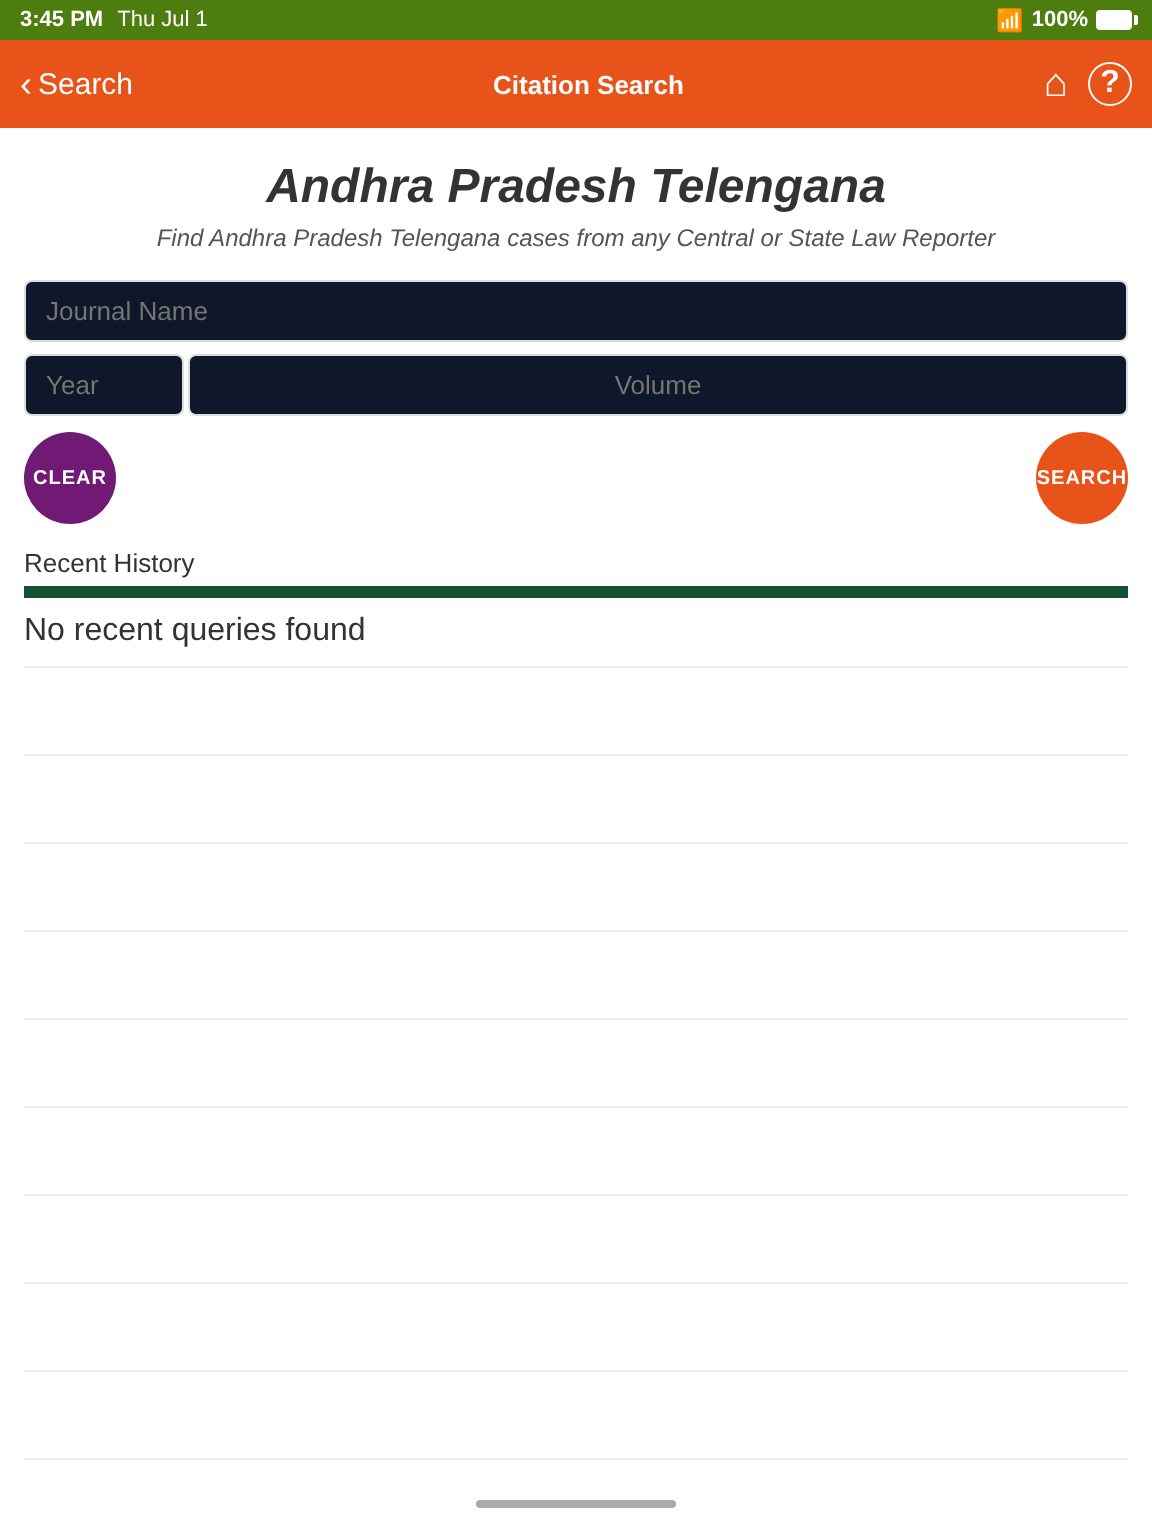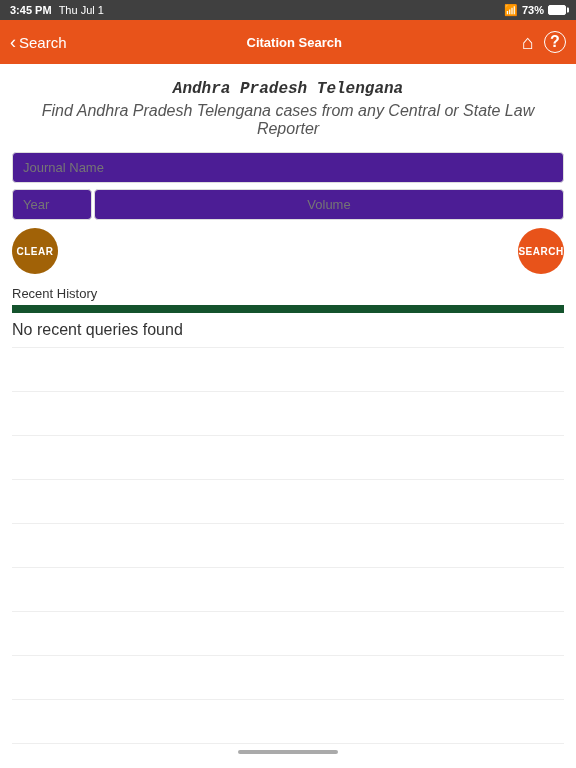--- a/index.html
+++ b/index.html
@@ -7,21 +7,21 @@
     body {
       font-family: -apple-system, 'Helvetica Neue', Arial, sans-serif;
       background: #fff;
       width: 576px;
       min-height: 768px;
       overflow-x: hidden;
     }
 
     
     .status-bar {
-      background: #404040;
+      background: #4d7c0f;
       color: #fff;
       font-size: 11px;
       font-weight: 600;
       display: flex;
       justify-content: space-between;
       align-items: center;
       padding: 3px 10px;
       height: 20px;
     }
     .status-bar .time { font-size: 11px; font-weight: 700; }
@@ -97,29 +97,29 @@
     .content {
       padding: 16px 12px 0 12px;
     }
 
     
     .page-title {
       text-align: center;
       margin-bottom: 4px;
     }
     .page-title h1 {
-      font-size: 16px;
+      font-size: 24px;
       font-weight: 700;
       color: #333;
-      font-family: Liberation Mono, monospace;
+      font-family: Liberation Sans, sans-serif;
       font-style: italic;
     }
     .page-subtitle {
       text-align: center;
-      font-size: 16px;
+      font-size: 12px;
       color: #555;
       margin-bottom: 14px;
       font-style: italic;
     }
 
     
     .search-form {
       margin-bottom: 8px;
     }
     .field-row-1 {
@@ -131,21 +131,21 @@
       margin-bottom: 8px;
     }
     .text-input {
       width: 100%;
       border: 1px solid #ddd;
       border-radius: 4px;
       padding: 7px 10px;
       font-size: 13px;
       color: #888;
       outline: none;
-      background: #4c1d95;
+      background: #0f172a;
     }
     .text-input.year-input { flex: 0 0 80px; width: 80px; }
     .text-input.volume-input { flex: 1; text-align: center; }
     .text-input.page-input { flex: 0 0 80px; width: 80px; }
 
     
     .buttons-row {
       display: flex;
       justify-content: space-between;
       align-items: center;
@@ -159,31 +159,31 @@
       font-size: 10px;
       font-weight: 700;
       color: #fff;
       cursor: pointer;
       display: flex;
       align-items: center;
       justify-content: center;
       letter-spacing: 0.5px;
       text-transform: uppercase;
     }
-    .btn-clear { background: #a16207; }
+    .btn-clear { background: #701a75; }
     .btn-search { background: #E8531A; }
 
     
     .recent-history-label {
       font-size: 13px;
       color: #333;
       font-weight: 500;
       margin-bottom: 0;
       padding-bottom: 4px;
-      border-bottom: 8px solid #14532d;
+      border-bottom: 6px solid #14532d;
     }
 
     .no-queries {
       font-size: 16px;
       color: #333;
       padding: 8px 0;
       border-bottom: 1px solid #eee;
     }
 
     
@@ -216,21 +216,21 @@
 </head>
 <body>
 
 <div class="status-bar">
   <div class="status-left">
     <span class="time">3:45 PM</span>
     <span class="date">Thu Jul 1</span>
   </div>
   <div class="status-right">
     <span class="wifi-icon">📶</span>
-    <span>73%</span>
+    <span>100%</span>
     <span class="battery-icon"></span>
   </div>
 </div>
 
 <div class="nav-bar">
   <div class="nav-back">
     <span class="chevron">‹</span>
     <span>Search</span>
   </div>
   <div class="nav-title">Citation Search</div>

